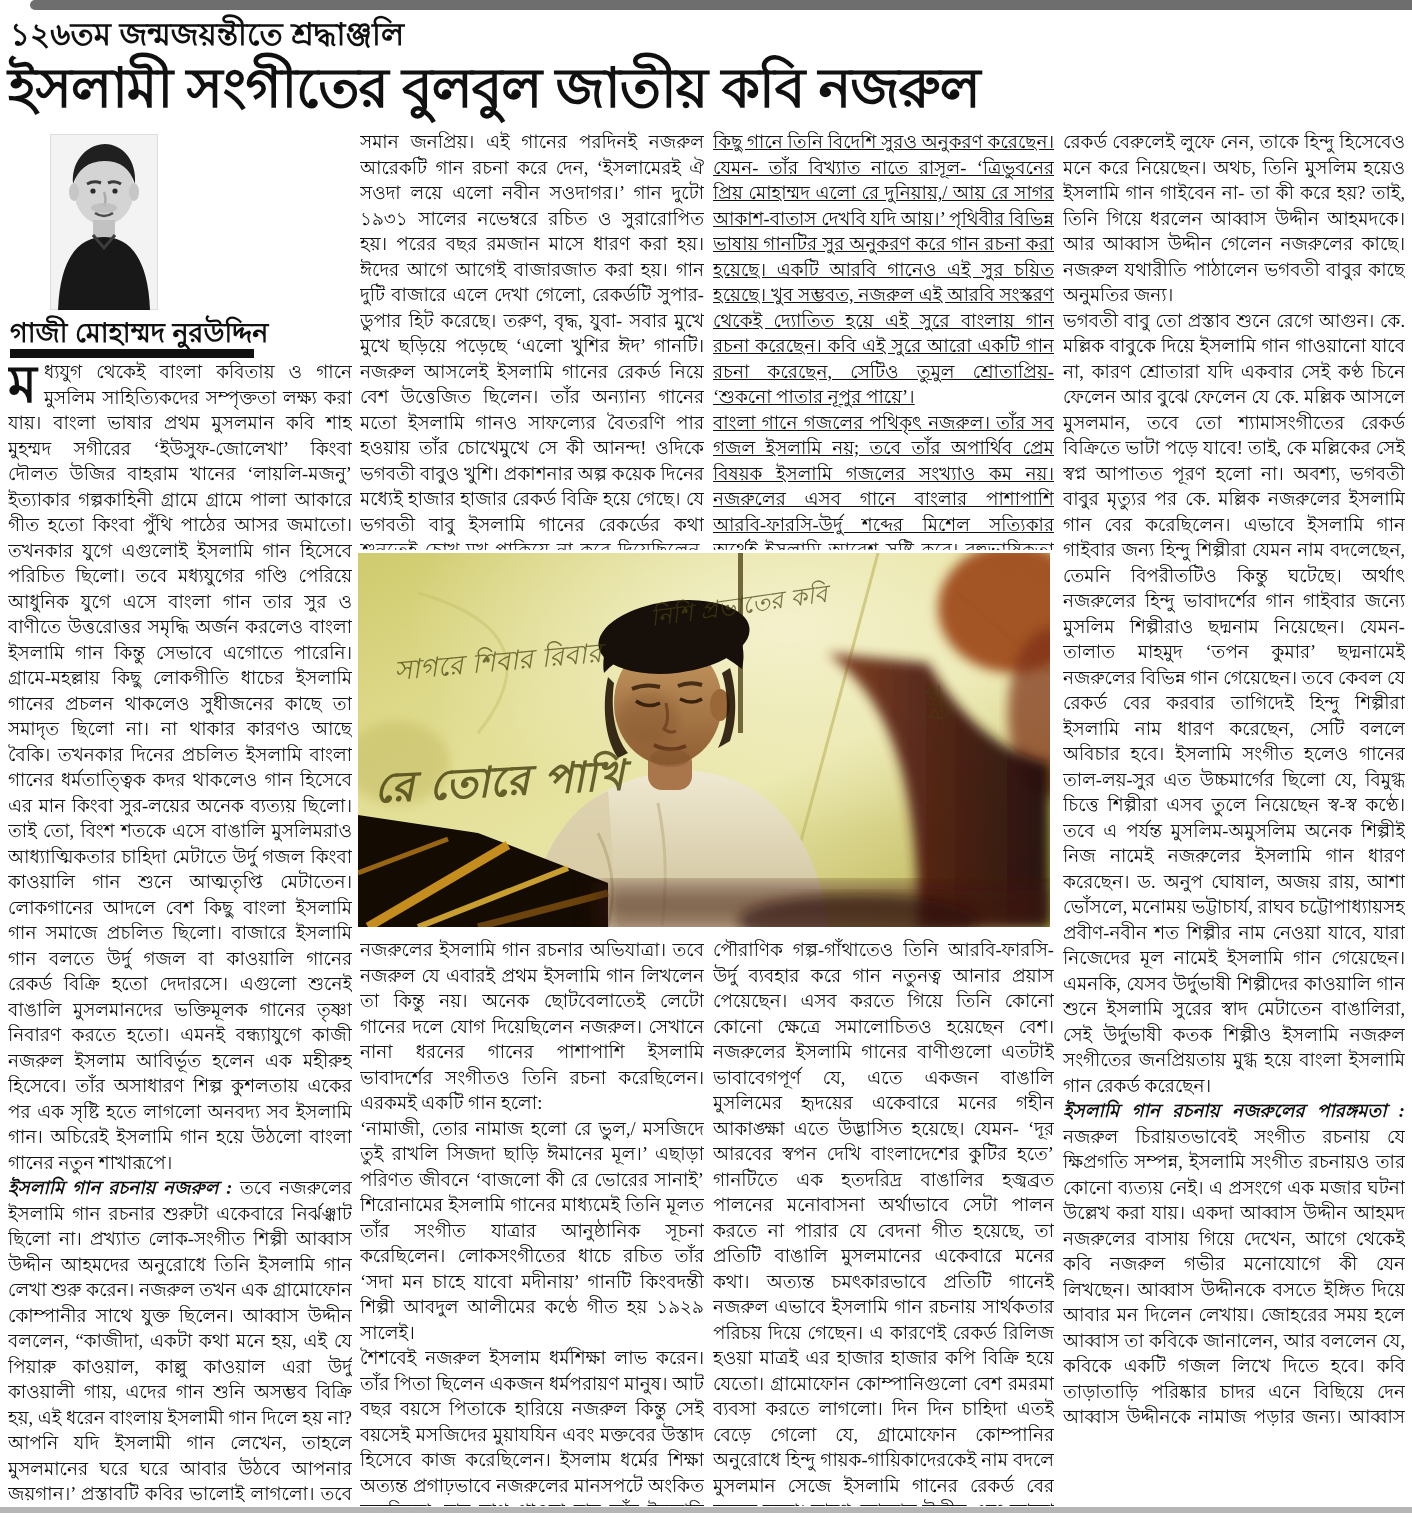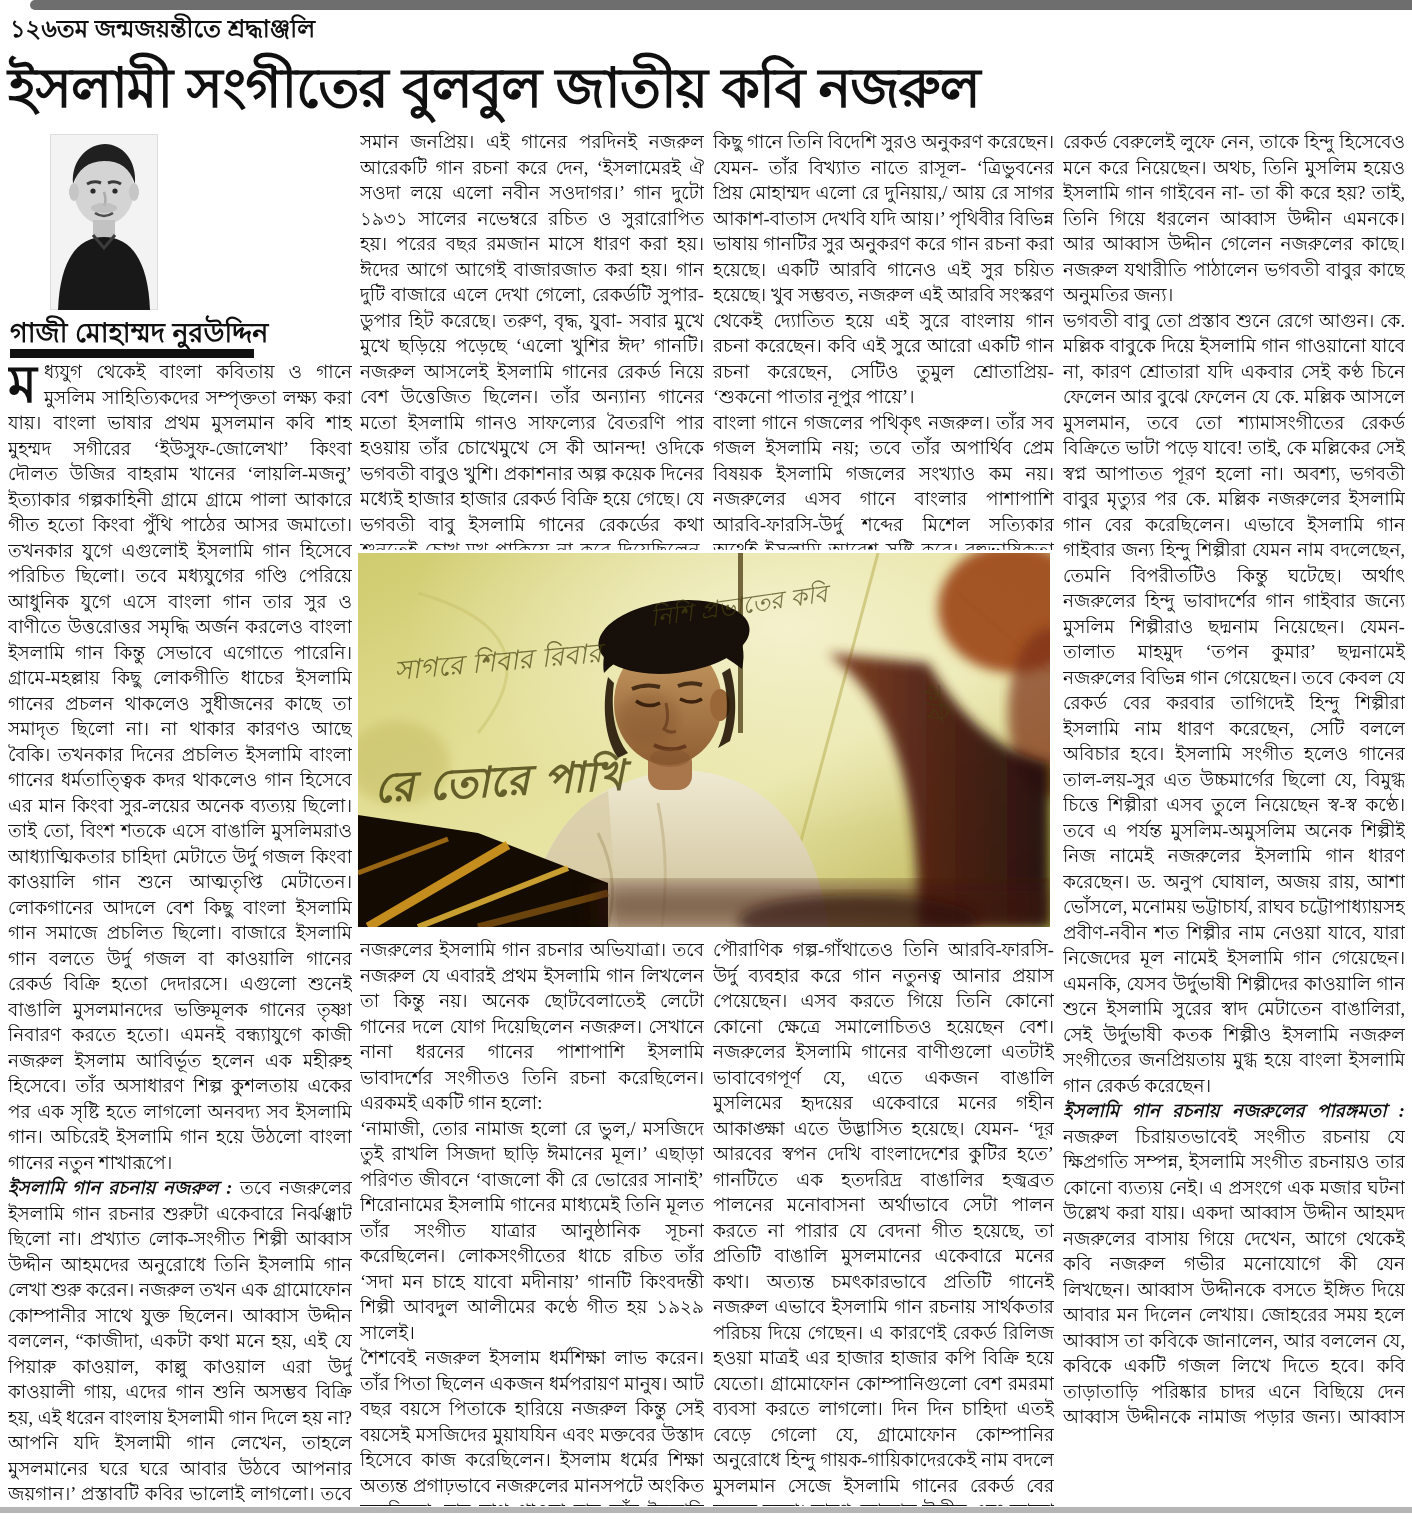--- a/index.html
+++ b/index.html
@@ -1,39 +1,39 @@
 <!DOCTYPE html>
 <html style="--c-topbar: #6e6e6e; --c-bottombar: #b5b5b5; --c-rule: #111111;"><head>
 <meta charset="utf-8">
 <style>
   html,body{margin:0;padding:0;background:#e9e9e9;}
   .page{position:relative;width:1412px;height:1520px;background:#ffffff;overflow:hidden;
         font-family:"Liberation Serif", serif;color:#101010;}
   .bar{position:absolute;}
   .top-bar{left:30px;top:0;width:1382px;height:10px;background:var(--c-topbar,#6e6e6e);border-radius:6px 0 0 6px;}
   .bottom-bar{left:0;top:1507px;width:1412px;height:6px;background:var(--c-bottombar,#b5b5b5);}
-  .kicker{position:absolute;left:10px;top:10px;font-size:24px;font-weight:bold;
+  .kicker{position:absolute;left:10px;top:10px;font-size:31px;font-weight:bold;
           font-family:"Liberation Sans", sans-serif;letter-spacing:0;}
   .headline{position:absolute;left:8px;top:46px;font-size:55px;font-weight:bold;letter-spacing:-1px;
             font-family:"Liberation Sans", sans-serif;white-space:nowrap;}
   .author-photo{position:absolute;left:50px;top:134px;width:108px;height:176px;}
   .author-name{position:absolute;left:10px;top:312px;font-size:27px;font-weight:bold;
                font-family:"Liberation Sans", sans-serif;}
   .author-rule{position:absolute;left:10px;top:349px;width:244px;height:9px;background:var(--c-rule,#111);}
   .col{position:absolute;text-align:justify;font-size:18.4px;line-height:25.5px;overflow:hidden;}
   .col p{margin:0;}
   .col p.para{text-indent:0;}
   .b{font-weight:bold;font-style:italic;}
   .i{font-style:italic;}
   .dropcap{float:left;font-size:52px;line-height:44px;font-weight:bold;padding:3px 7px 0 0;}
   .signature{margin-top:18px !important;}
   #col1{left:8px;top:360px;width:344px;height:1142px;}
   #col2a{left:360px;top:130px;width:344px;height:420px;}
   #col2b{left:360px;top:938px;width:344px;height:568px;}
-  #col3a{left:713px;top:130px;width:341px;height:420px;}
+  #col3a{left:713px;top:130px;width:341px;height:420px;text-decoration:underline;}
   #col3b{left:713px;top:938px;width:341px;height:568px;}
   #col4{left:1063px;top:130px;width:342px;height:1296px;}
   #col4sig{left:1063px;top:1432px;width:342px;height:74px;}
   .photo{position:absolute;left:358px;top:553px;width:692px;height:374px;overflow:hidden;background:#d8d478;}
   .photo svg{position:absolute;left:0;top:0;}
   .hw{position:absolute;color:#45400f;opacity:.72;white-space:nowrap;z-index:2;
       font-style:italic;font-family:"DejaVu Sans", sans-serif;}
   .hw0{left:36px;top:88px;font-size:27px;transform:rotate(-5deg);}
   .hw1{left:292px;top:34px;font-size:24px;transform:rotate(-8deg);}
   .hw2{left:16px;top:196px;font-size:42px;font-weight:bold;transform:rotate(-3deg);opacity:.8;}
@@ -86,21 +86,21 @@
     </div>
   <div id="col2b" class="col">
       <p class="para"><span>নজরুলের ইসলামি গান রচনার অভিযাত্রা। তবে নজরুল যে এবারই প্রথম ইসলামি গান লিখলেন তা কিন্তু নয়। অনেক ছোটবেলাতেই লেটো গানের দলে যোগ দিয়েছিলেন নজরুল। সেখানে নানা ধরনের গানের পাশাপাশি ইসলামি ভাবাদর্শের সংগীতও তিনি রচনা করেছিলেন। এরকমই একটি গান হলো:</span></p>
       <p class="para"><span>‘নামাজী, তোর নামাজ হলো রে ভুল,/ মসজিদে তুই রাখলি সিজদা ছাড়ি ঈমানের মূল।’ এছাড়া পরিণত জীবনে ‘বাজলো কী রে ভোরের সানাই’ শিরোনামের ইসলামি গানের মাধ্যমেই তিনি মূলত তাঁর সংগীত যাত্রার আনুষ্ঠানিক সূচনা করেছিলেন। লোকসংগীতের ধাচে রচিত তাঁর ‘সদা মন চাহে যাবো মদীনায়’ গানটি কিংবদন্তী শিল্পী আবদুল আলীমের কণ্ঠে গীত হয় ১৯২৯ সালেই।</span></p>
       <p class="para"><span>শৈশবেই নজরুল ইসলাম ধর্মশিক্ষা লাভ করেন। তাঁর পিতা ছিলেন একজন ধর্মপরায়ণ মানুষ। আট বছর বয়সে পিতাকে হারিয়ে নজরুল কিন্তু সেই বয়সেই মসজিদের মুয়াযযিন এবং মক্তবের উস্তাদ হিসেবে কাজ করেছিলেন। ইসলাম ধর্মের শিক্ষা অত্যন্ত প্রগাঢ়ভাবে নজরুলের মানসপটে অংকিত হয়েছিলো, যার ছাপ পাওয়া যায় তাঁর ইসলামি সংগীতগুলোতে।</span></p>
     </div>
   <div id="col3b" class="col">
       <p class="para"><span>পৌরাণিক গল্প-গাঁথাতেও তিনি আরবি-ফারসি-উর্দু ব্যবহার করে গান নতুনত্ব আনার প্রয়াস পেয়েছেন। এসব করতে গিয়ে তিনি কোনো কোনো ক্ষেত্রে সমালোচিতও হয়েছেন বেশ। নজরুলের ইসলামি গানের বাণীগুলো এতটাই ভাবাবেগপূর্ণ যে, এতে একজন বাঙালি মুসলিমের হৃদয়ের একেবারে মনের গহীন আকাঙ্ক্ষা এতে উদ্ভাসিত হয়েছে। যেমন- ‘দূর আরবের স্বপন দেখি বাংলাদেশের কুটির হতে’ গানটিতে এক হতদরিদ্র বাঙালির হজ্বব্রত পালনের মনোবাসনা অর্থাভাবে সেটা পালন করতে না পারার যে বেদনা গীত হয়েছে, তা প্রতিটি বাঙালি মুসলমানের একেবারে মনের কথা। অত্যন্ত চমৎকারভাবে প্রতিটি গানেই নজরুল এভাবে ইসলামি গান রচনায় সার্থকতার পরিচয় দিয়ে গেছেন। এ কারণেই রেকর্ড রিলিজ হওয়া মাত্রই এর হাজার হাজার কপি বিক্রি হয়ে যেতো। গ্রামোফোন কোম্পানিগুলো বেশ রমরমা ব্যবসা করতে লাগলো। দিন দিন চাহিদা এতই বেড়ে গেলো যে, গ্রামোফোন কোম্পানির অনুরোধে হিন্দু গায়ক-গায়িকাদেরকেই নাম বদলে মুসলমান সেজে ইসলামি গানের রেকর্ড বের করতে হলো। কারণ, আব্বাস উদ্দীন এবং আরো কয়েকজন সংগীতশিল্পী ছাড়া মুসলমান শিল্পী বলতে তেমন কেউ ছিলেন না। এর ধারাবাহিকতায় ধীরেন দাস হলেন ‘গণি মিঞা’, উষারাণী হলেন ‘রওশন আরা বেগম’, সীতা দেবী হলেন ‘দুলি বিবি’, হরিমতী দেবী হলেন ‘সকিনা বেগম’, চিত্ত রায় নাম ধারণ করলেন ‘দেলওয়ার হোসেন’।</span></p>
     </div>
   <div id="col4" class="col">
-      <p class="para"><span>রেকর্ড বেরুলেই লুফে নেন, তাকে হিন্দু হিসেবেও মনে করে নিয়েছেন। অথচ, তিনি মুসলিম হয়েও ইসলামি গান গাইবেন না- তা কী করে হয়? তাই, তিনি গিয়ে ধরলেন আব্বাস উদ্দীন এমনকে। আর আব্বাস উদ্দীন গেলেন নজরুলের কাছে। নজরুল যথারীতি পাঠালেন ভগবতী বাবুর কাছে অনুমতির জন্য।</span></p>
+      <p class="para"><span>রেকর্ড বেরুলেই লুফে নেন, তাকে হিন্দু হিসেবেও মনে করে নিয়েছেন। অথচ, তিনি মুসলিম হয়েও ইসলামি গান গাইবেন না- তা কী করে হয়? তাই, তিনি গিয়ে ধরলেন আব্বাস উদ্দীন আহমদকে। আর আব্বাস উদ্দীন গেলেন নজরুলের কাছে। নজরুল যথারীতি পাঠালেন ভগবতী বাবুর কাছে অনুমতির জন্য।</span></p>
       <p class="para"><span>ভগবতী বাবু তো প্রস্তাব শুনে রেগে আগুন। কে. মল্লিক বাবুকে দিয়ে ইসলামি গান গাওয়ানো যাবে না, কারণ শ্রোতারা যদি একবার সেই কণ্ঠ চিনে ফেলেন আর বুঝে ফেলেন যে কে. মল্লিক আসলে মুসলমান, তবে তো শ্যামাসংগীতের রেকর্ড বিক্রিতে ভাটা পড়ে যাবে! তাই, কে মল্লিকের সেই স্বপ্ন আপাতত পূরণ হলো না।  অবশ্য, ভগবতী বাবুর মৃত্যুর পর কে. মল্লিক নজরুলের ইসলামি গান বের করেছিলেন। এভাবে ইসলামি গান গাইবার জন্য হিন্দু শিল্পীরা যেমন নাম বদলেছেন, তেমনি বিপরীতটিও কিন্তু ঘটেছে। অর্থাৎ নজরুলের হিন্দু ভাবাদর্শের গান গাইবার জন্যে মুসলিম শিল্পীরাও ছদ্মনাম নিয়েছেন। যেমন- তালাত মাহমুদ ‘তপন কুমার’ ছদ্মনামেই নজরুলের বিভিন্ন গান গেয়েছেন। তবে কেবল যে রেকর্ড বের করবার তাগিদেই হিন্দু শিল্পীরা ইসলামি নাম ধারণ করেছেন, সেটি বললে অবিচার হবে। ইসলামি সংগীত হলেও গানের তাল-লয়-সুর এত উচ্চমার্গের ছিলো যে, বিমুগ্ধ চিত্তে শিল্পীরা এসব তুলে নিয়েছেন স্ব-স্ব কণ্ঠে। তবে এ পর্যন্ত মুসলিম-অমুসলিম অনেক শিল্পীই নিজ নামেই নজরুলের ইসলামি গান ধারণ করেছেন। ড. অনুপ ঘোষাল, অজয় রায়, আশা ভোঁসলে, মনোময় ভট্টাচার্য, রাঘব চট্টোপাধ্যায়সহ প্রবীণ-নবীন শত শিল্পীর নাম নেওয়া যাবে, যারা নিজেদের মূল নামেই ইসলামি গান গেয়েছেন। এমনকি, যেসব উর্দুভাষী শিল্পীদের কাওয়ালি গান শুনে ইসলামি সুরের স্বাদ মেটাতেন বাঙালিরা, সেই উর্দুভাষী কতক শিল্পীও ইসলামি নজরুল সংগীতের জনপ্রিয়তায় মুগ্ধ হয়ে বাংলা ইসলামি গান রেকর্ড করেছেন।</span></p>
       <p class="para"><span class="b">ইসলামি গান রচনায় নজরুলের পারঙ্গমতা : </span><span>নজরুল চিরায়তভাবেই সংগীত রচনায় যে ক্ষিপ্রগতি সম্পন্ন, ইসলামি সংগীত রচনায়ও তার কোনো ব্যত্যয় নেই। এ প্রসংগে এক মজার ঘটনা উল্লেখ করা যায়। একদা আব্বাস উদ্দীন আহমদ নজরুলের বাসায় গিয়ে দেখেন, আগে থেকেই কবি নজরুল গভীর মনোযোগে কী যেন লিখছেন। আব্বাস উদ্দীনকে বসতে ইঙ্গিত দিয়ে আবার মন দিলেন লেখায়। জোহরের সময় হলে আব্বাস তা কবিকে জানালেন, আর বললেন যে, কবিকে একটি গজল লিখে দিতে হবে। কবি তাড়াতাড়ি পরিষ্কার চাদর এনে বিছিয়ে দেন আব্বাস উদ্দীনকে নামাজ পড়ার জন্য। আব্বাস নামাজ পড়তে লাগলেন আর নজরুল গান লিখতে শুরু করে দিলেন।</span></p>
     </div>
 
   <div class="photo">
     <svg width="692" height="374" viewBox="0 0 692 374">
       <defs>
         <linearGradient id="paperG" x1="0" y1="0" x2="1" y2="1">
           <stop offset="0" stop-color="#cfcb6e"></stop>
             <stop offset="0.35" stop-color="#e3df96"></stop>

